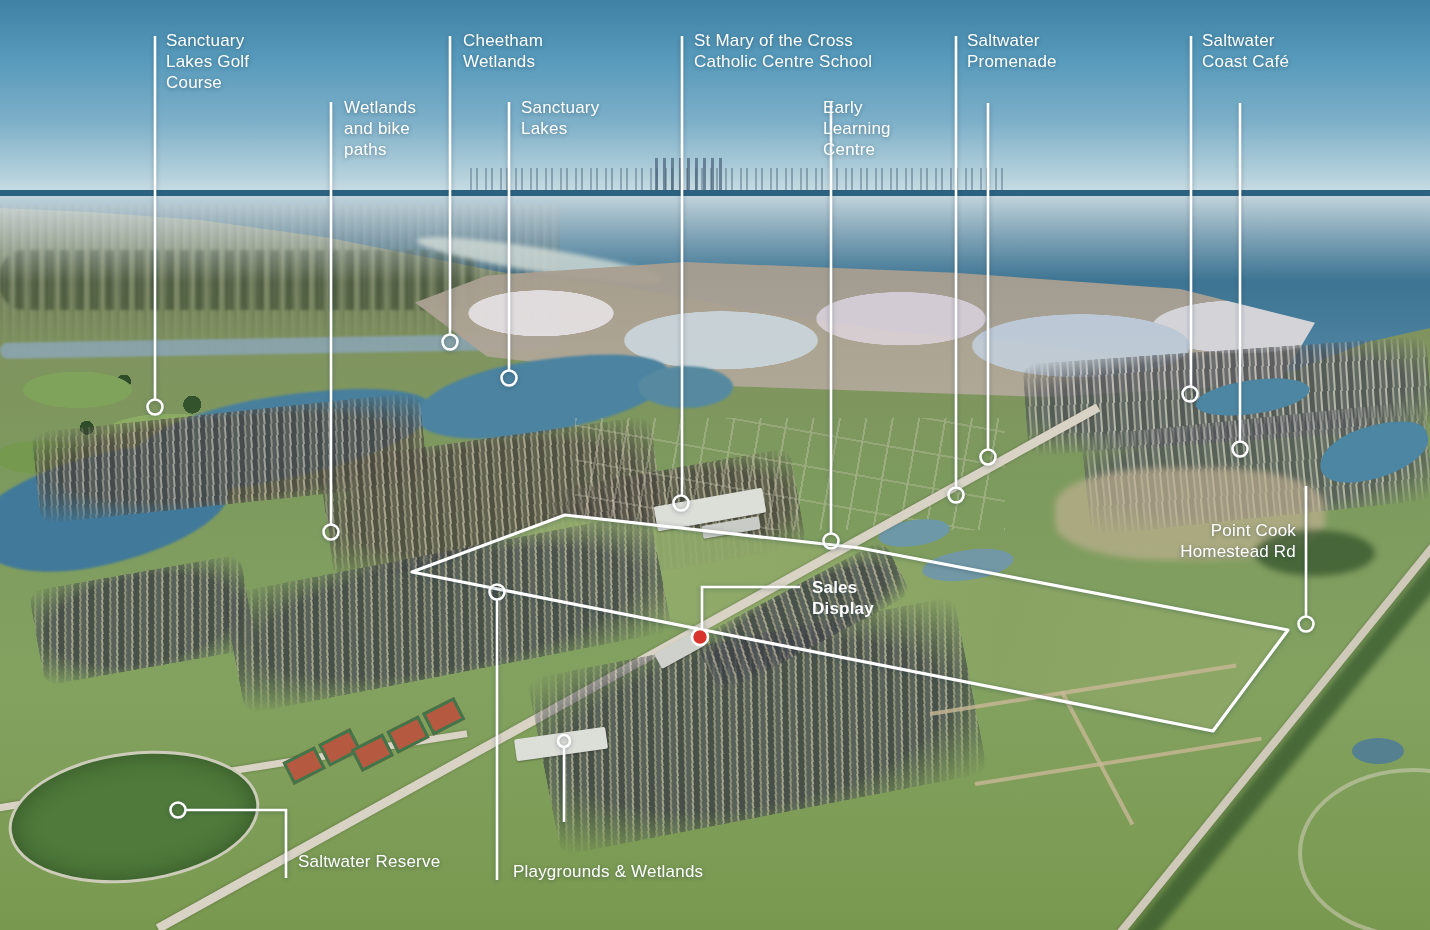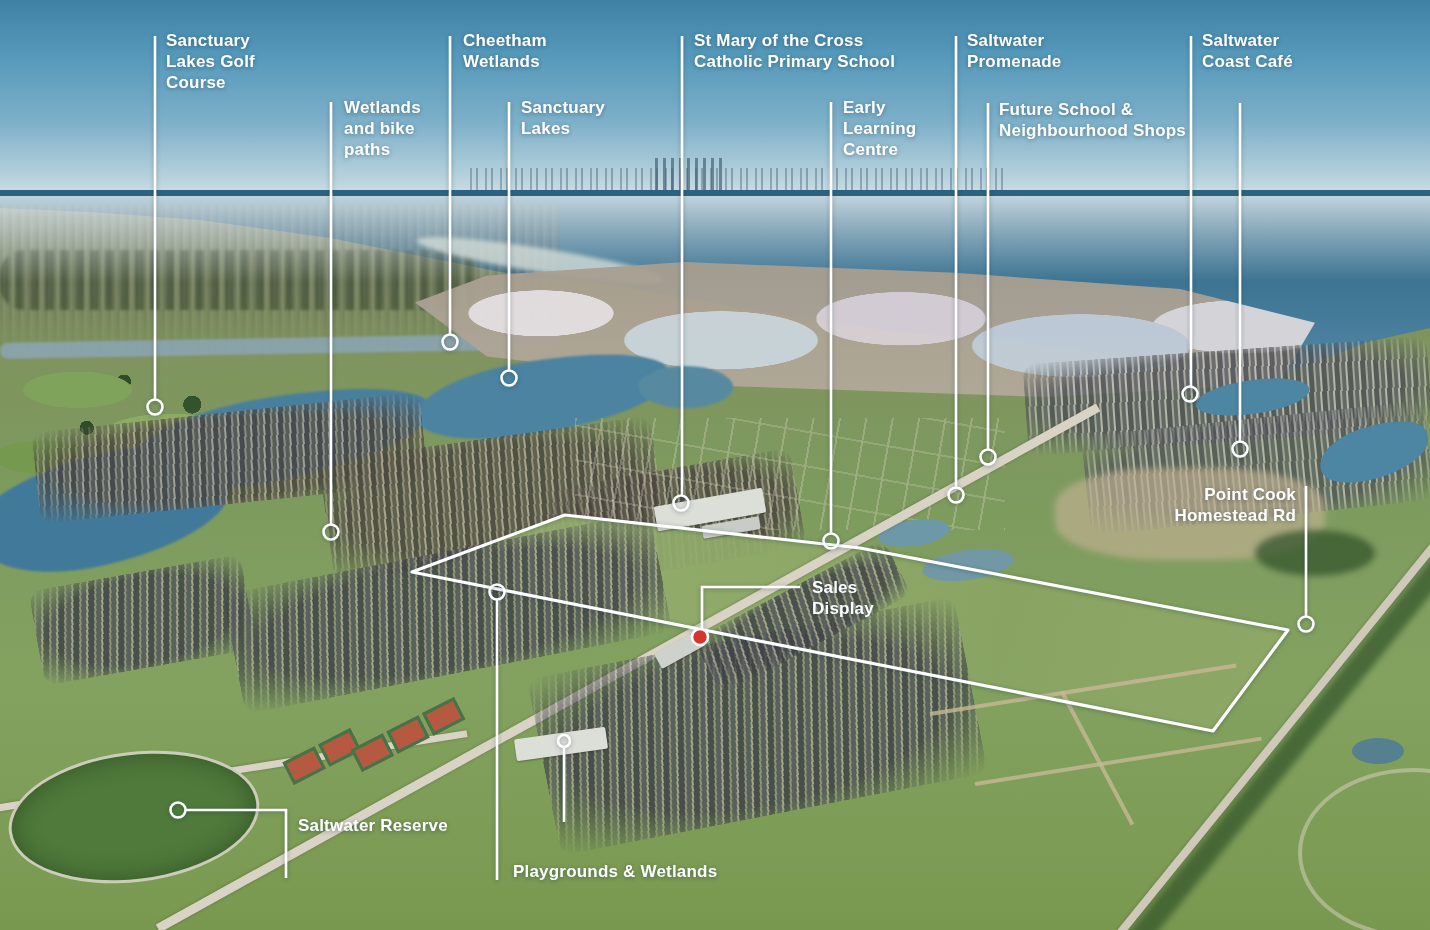--- a/index.html
+++ b/index.html
@@ -118,24 +118,24 @@
   svg.overlay{left:0;top:0;width:1430px;height:930px;overflow:visible;}
   svg.overlay line,svg.overlay polyline,svg.overlay polygon{
        stroke:#fff;fill:none;stroke-width:2.6;
        filter:drop-shadow(0 1px 2px rgba(20,50,70,.35));}
   svg.overlay polygon.boundary{stroke-width:3.2;stroke-linejoin:round;}
   svg.overlay circle.ring{fill:none;stroke:#fff;stroke-width:2.6;
        filter:drop-shadow(0 1px 2px rgba(20,50,70,.35));}
   svg.overlay circle.dot{stroke:#fff;stroke-width:2.6;}
 
   
-  .label{color:#fff;font-size:17px;line-height:21px;font-weight:700;letter-spacing:.2px;
+  .label{color:#fff;font-size:17px;line-height:21px;font-weight:400;letter-spacing:.2px;
        white-space:pre-line;text-shadow:0 1px 4px rgba(10,40,60,.4);}
   .label.bold{font-weight:700;}
-  .label.right{width:150px;text-align:right;}
+  .label.right{width:150px;text-align:right;margin-top:36px;}
 </style>
 </head>
 <body>
 
 <div id="stage">
 
   <div class="scene">
     <div class="sky"></div>
     <div class="skyline"></div>
     <div class="cbd"></div>
@@ -247,30 +247,28 @@
 Lakes Golf
 Course</div>
   <div class="label" style="left:344px;top:97px">Wetlands
 and bike
 paths</div>
   <div class="label" style="left:463px;top:30px">Cheetham
 Wetlands</div>
   <div class="label" style="left:521px;top:97px">Sanctuary
 Lakes</div>
   <div class="label" style="left:694px;top:30px">St Mary of the Cross
-Catholic Primary School</div>
-  <div class="label" style="left:843px;top:97px">Early
+Catholic Centre School</div>
+  <div class="label" style="left:823px;top:97px">Early
 Learning
 Centre</div>
   <div class="label" style="left:967px;top:30px">Saltwater
 Promenade</div>
-  <div class="label" style="left:999px;top:99px">Future School &amp;
-Neighbourhood Shops</div>
   <div class="label" style="left:1202px;top:30px">Saltwater
 Coast Café</div>
   <div class="label right" style="left:1146px;top:484px">Point Cook
 Homestead Rd</div>
   <div class="label bold" style="left:812px;top:577px">Sales
 Display</div>
-  <div class="label" style="left:298px;top:815px">Saltwater Reserve</div>
+  <div class="label" style="left:298px;top:851px">Saltwater Reserve</div>
   <div class="label" style="left:513px;top:861px">Playgrounds &amp; Wetlands</div>
 
 </div>
 
 </body></html>

